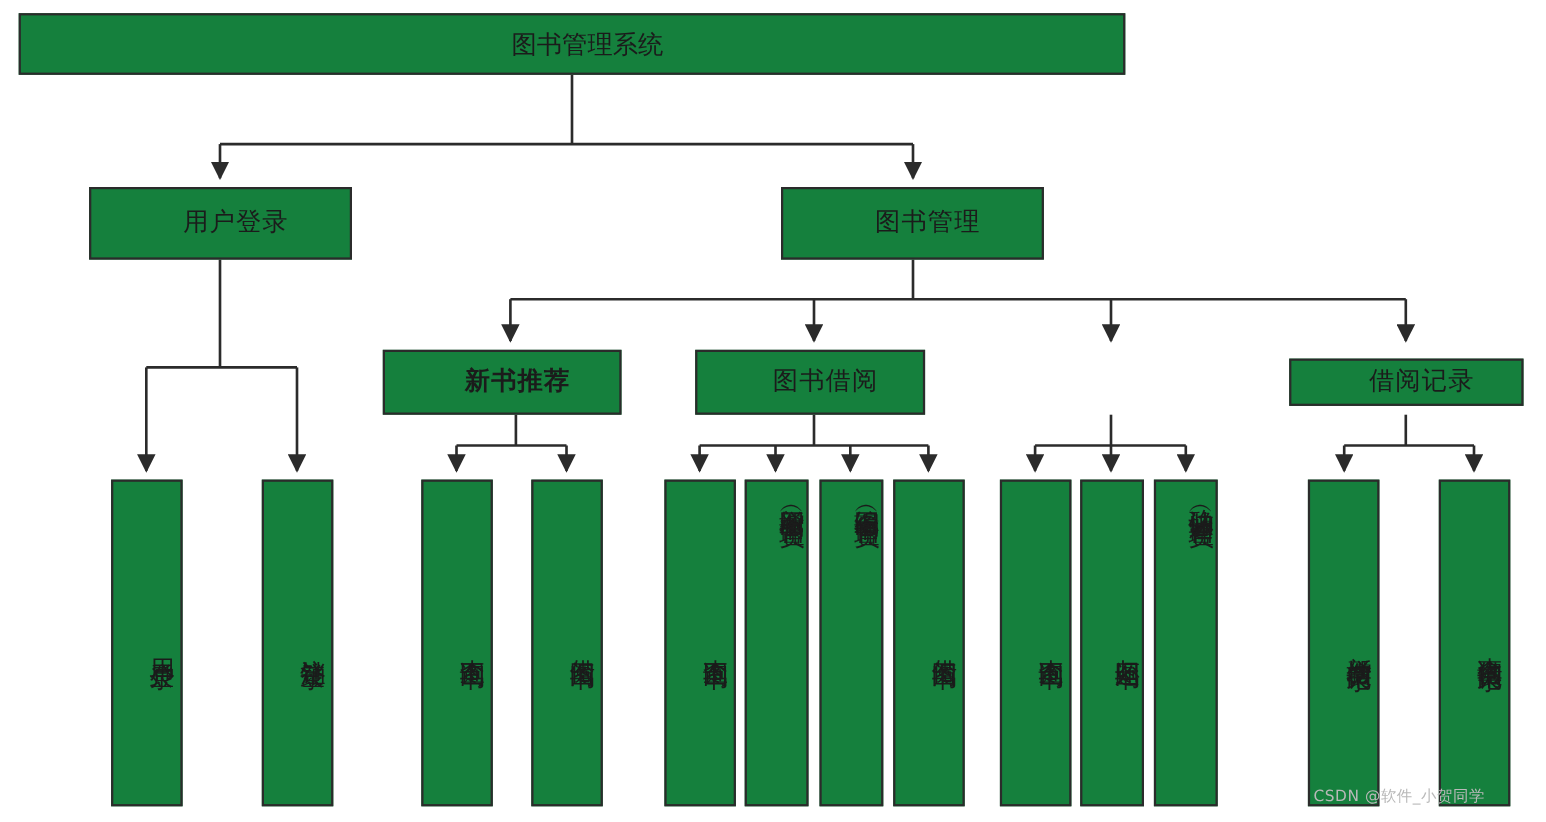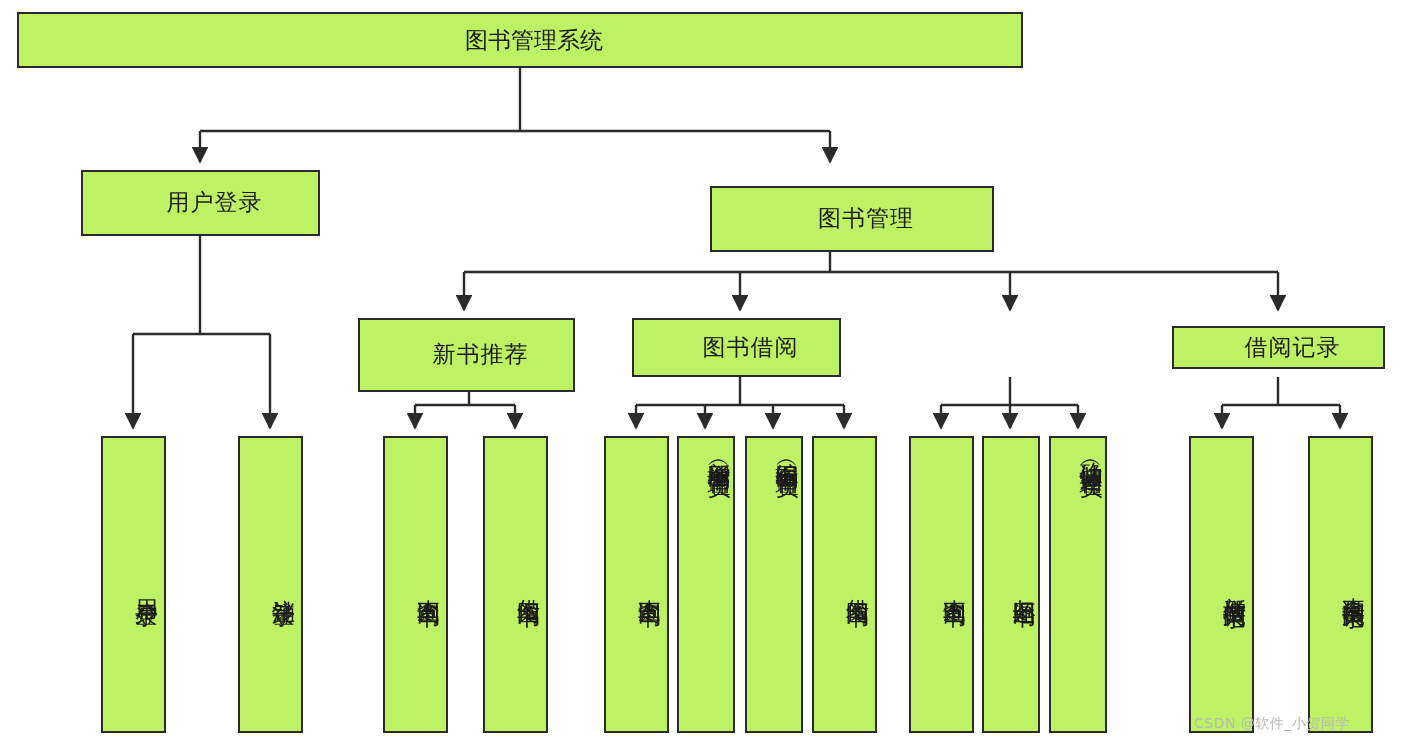--- a/index.html
+++ b/index.html
@@ -17,21 +17,21 @@
   svg#wires{
     position:absolute;
     left:0;top:0;
     width:1405px;height:747px;
     pointer-events:none;
   }
   .node{
     position:absolute;
     box-sizing:border-box;
     border:2px solid #2b2b2b;
-    background:#bef264;
+    background:#15803d;
     display:flex;
     align-items:center;
     justify-content:center;
     color:#1b1b1b;
     padding-left:28px;
   }
   .node.h{
     font-size:23px;
     letter-spacing:1px;
     line-height:1.1;
@@ -115,25 +115,25 @@
     </g>
   </svg>
 
   <div class="node root" style="left:17px;top:12px;width:1006px;height:56px;">
     <span>图书管理系统</span>
   </div>
 
   <div class="node h" style="left:81px;top:170px;width:239px;height:66px;">
     <span>用户登录</span>
   </div>
-  <div class="node h" style="left:710px;top:186px;width:284px;height:66px;justify-content:center;">
+  <div class="node h" style="left:710px;top:170px;width:239px;height:66px;justify-content:center;">
     <span>图书管理</span>
   </div>
 
-  <div class="node h" style="left:358px;top:318px;width:217px;height:74px;">
+  <div class="node h" style="left:348px;top:318px;width:217px;height:59px;font-weight:bold;">
     <span>新书推荐</span>
   </div>
   <div class="node h" style="left:632px;top:318px;width:209px;height:59px;">
     <span>图书借阅</span>
   </div>
   <div class="node h" style="left:1172px;top:326px;width:213px;height:43px;">
     <span>借阅记录</span>
   </div>
 
   <div class="node v" style="left:101px;top:436px;width:65px;height:297px;">

